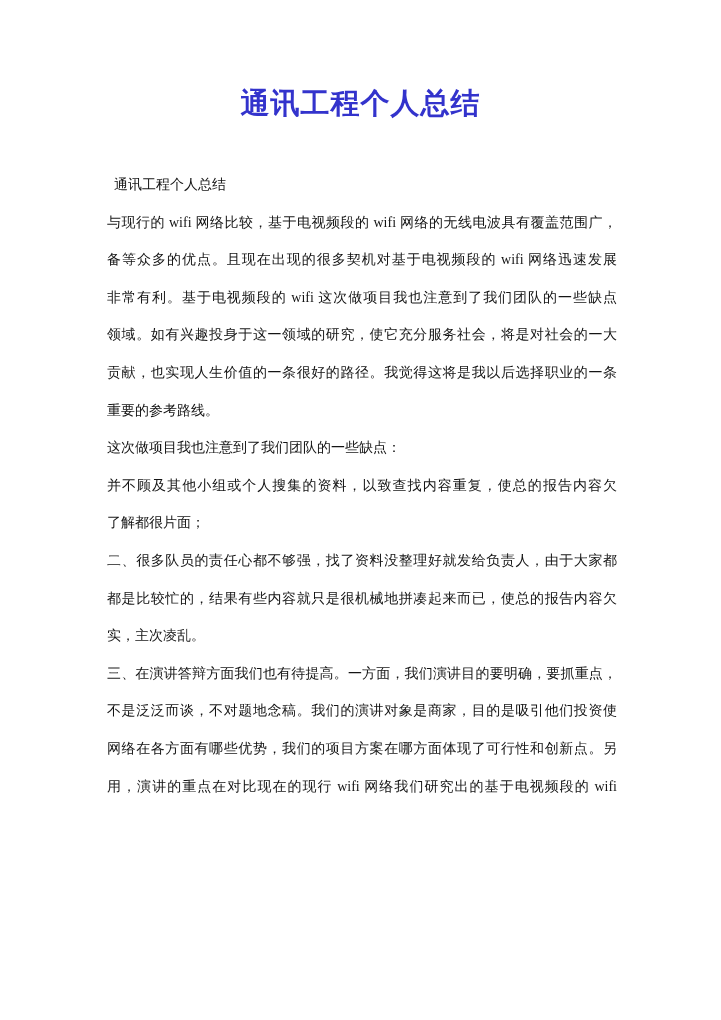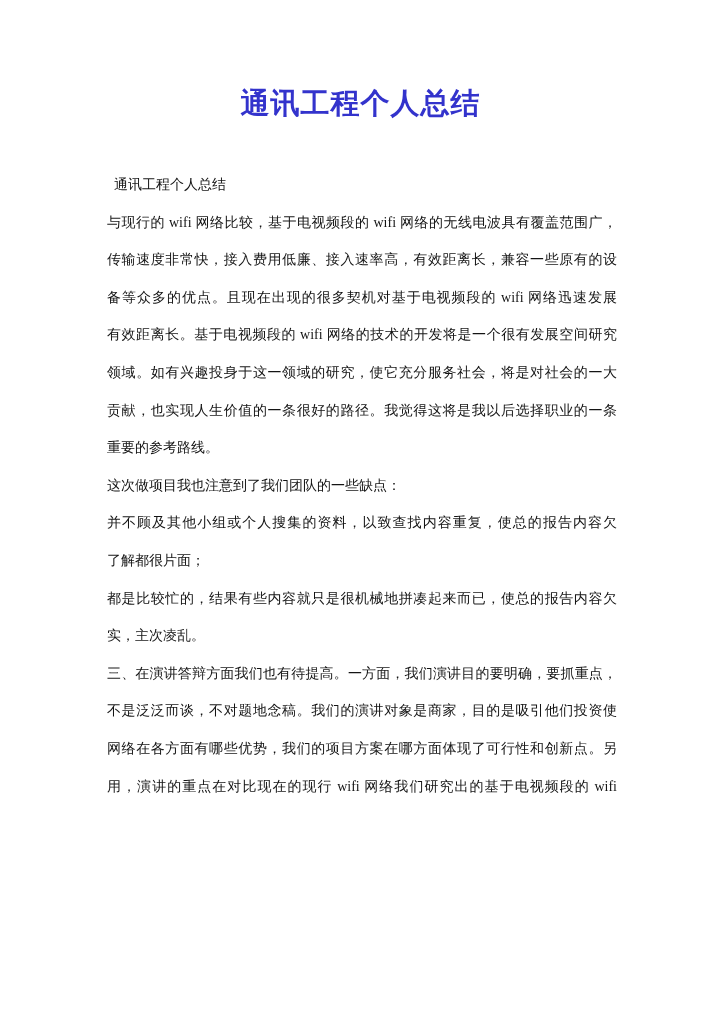--- a/index.html
+++ b/index.html
@@ -55,29 +55,29 @@
 </head>
 <body>
 
 <div class="page">
 
   <h1 class="doc-title" style="color: rgb(51, 51, 204);">通讯工程个人总结</h1>
 
   <div class="doc-body" style="color: rgb(20, 20, 20);">
     <div class="line indent">通讯工程个人总结</div>
     <div class="line justify">与现行的 wifi 网络比较，基于电视频段的 wifi 网络的无线电波具有覆盖范围广，</div>
-    <div class="line justify">传输速度非常快，接入费用低廉、接入速率高，有效距离长，兼容一些原有的设</div>
     <div class="line justify">备等众多的优点。且现在出现的很多契机对基于电视频段的 wifi 网络迅速发展</div>
-    <div class="line justify">有效距离长。基于电视频段的 wifi 网络的技术的开发将是一个很有发展空间研究</div>
+    <div class="line justify">非常有利。基于电视频段的 wifi 这次做项目我也注意到了我们团队的一些缺点</div>
     <div class="line justify">领域。如有兴趣投身于这一领域的研究，使它充分服务社会，将是对社会的一大</div>
     <div class="line justify">贡献，也实现人生价值的一条很好的路径。我觉得这将是我以后选择职业的一条</div>
     <div class="line">重要的参考路线。</div>
     <div class="line">这次做项目我也注意到了我们团队的一些缺点：</div>
     <div class="line justify">并不顾及其他小组或个人搜集的资料，以致查找内容重复，使总的报告内容欠</div>
     <div class="line">了解都很片面；</div>
+    <div class="line justify">二、很多队员的责任心都不够强，找了资料没整理好就发给负责人，由于大家都</div>
     <div class="line justify">都是比较忙的，结果有些内容就只是很机械地拼凑起来而已，使总的报告内容欠</div>
     <div class="line">实，主次凌乱。</div>
     <div class="line justify">三、在演讲答辩方面我们也有待提高。一方面，我们演讲目的要明确，要抓重点，</div>
     <div class="line justify">不是泛泛而谈，不对题地念稿。我们的演讲对象是商家，目的是吸引他们投资使</div>
     <div class="line justify">网络在各方面有哪些优势，我们的项目方案在哪方面体现了可行性和创新点。另</div>
     <div class="line justify">用，演讲的重点在对比现在的现行 wifi 网络我们研究出的基于电视频段的 wifi</div>
   </div>
 
 </div>
 

